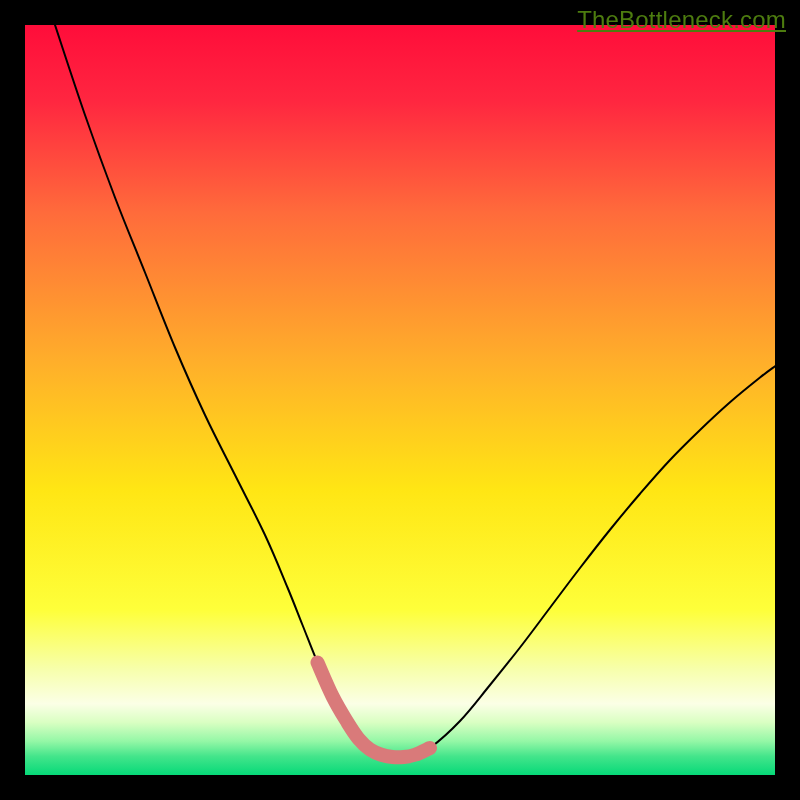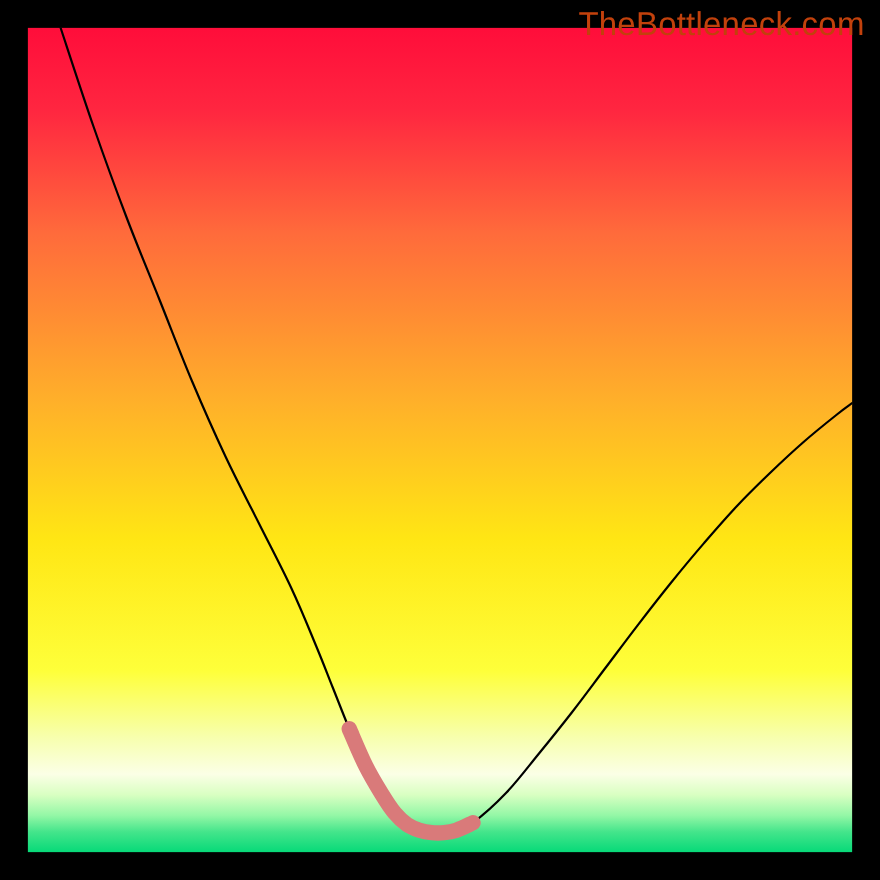--- a/index.html
+++ b/index.html
@@ -14,25 +14,26 @@
   .frame {
     position: relative;
     width: 800px;
     height: 800px;
     background: #000;
   }
   .watermark {
     position: absolute;
     top: 6px;
     right: 14px;
-    color: #c2410c;
-    font-size: 30px;
+    color: #4d7c0f;
+    font-size: 24px;
     font-weight: 500;
     letter-spacing: 0.2px;
     z-index: 30;
+    text-decoration: underline;
   }
   .plot-area {
     position: absolute;
     left: 25px;
     top: 25px;
     width: 750px;
     height: 750px;
     overflow: hidden;
     z-index: 10;
   }

